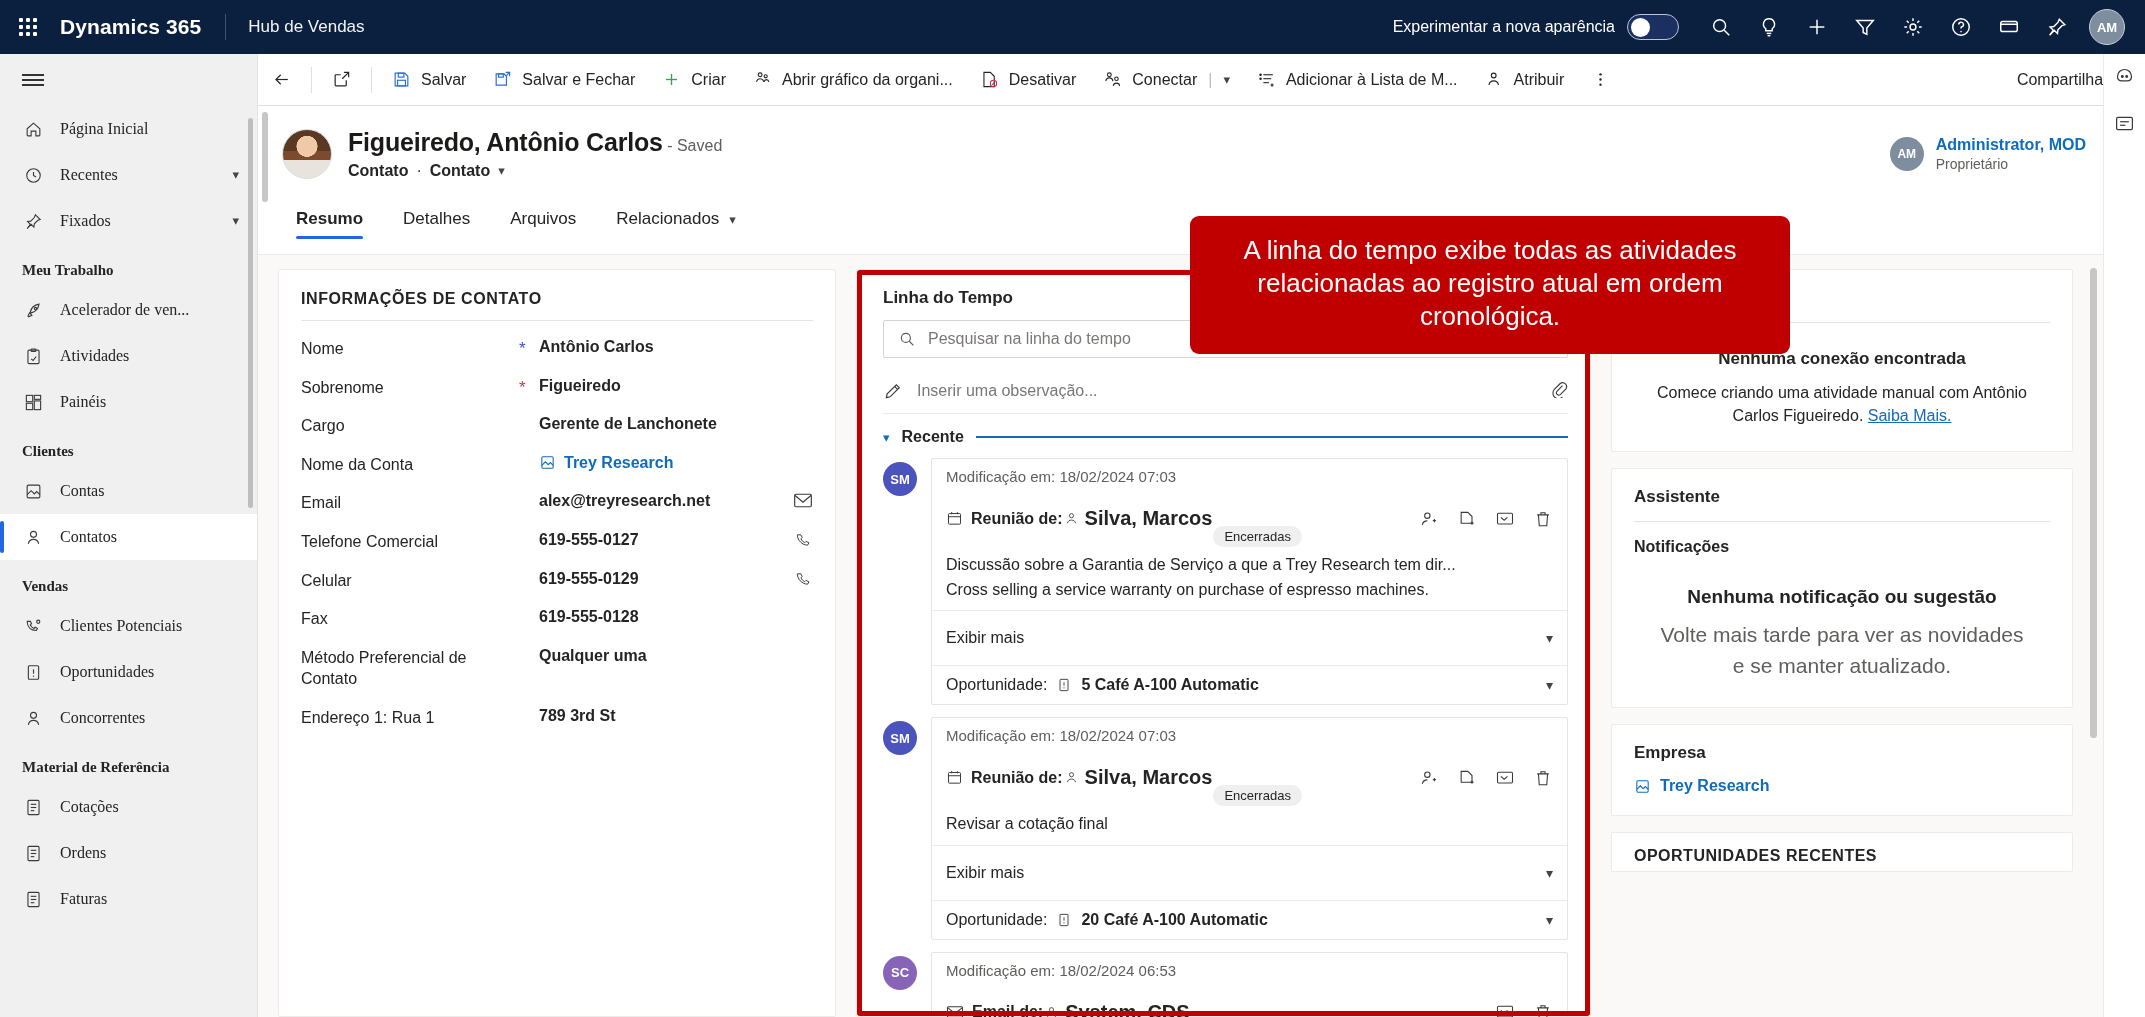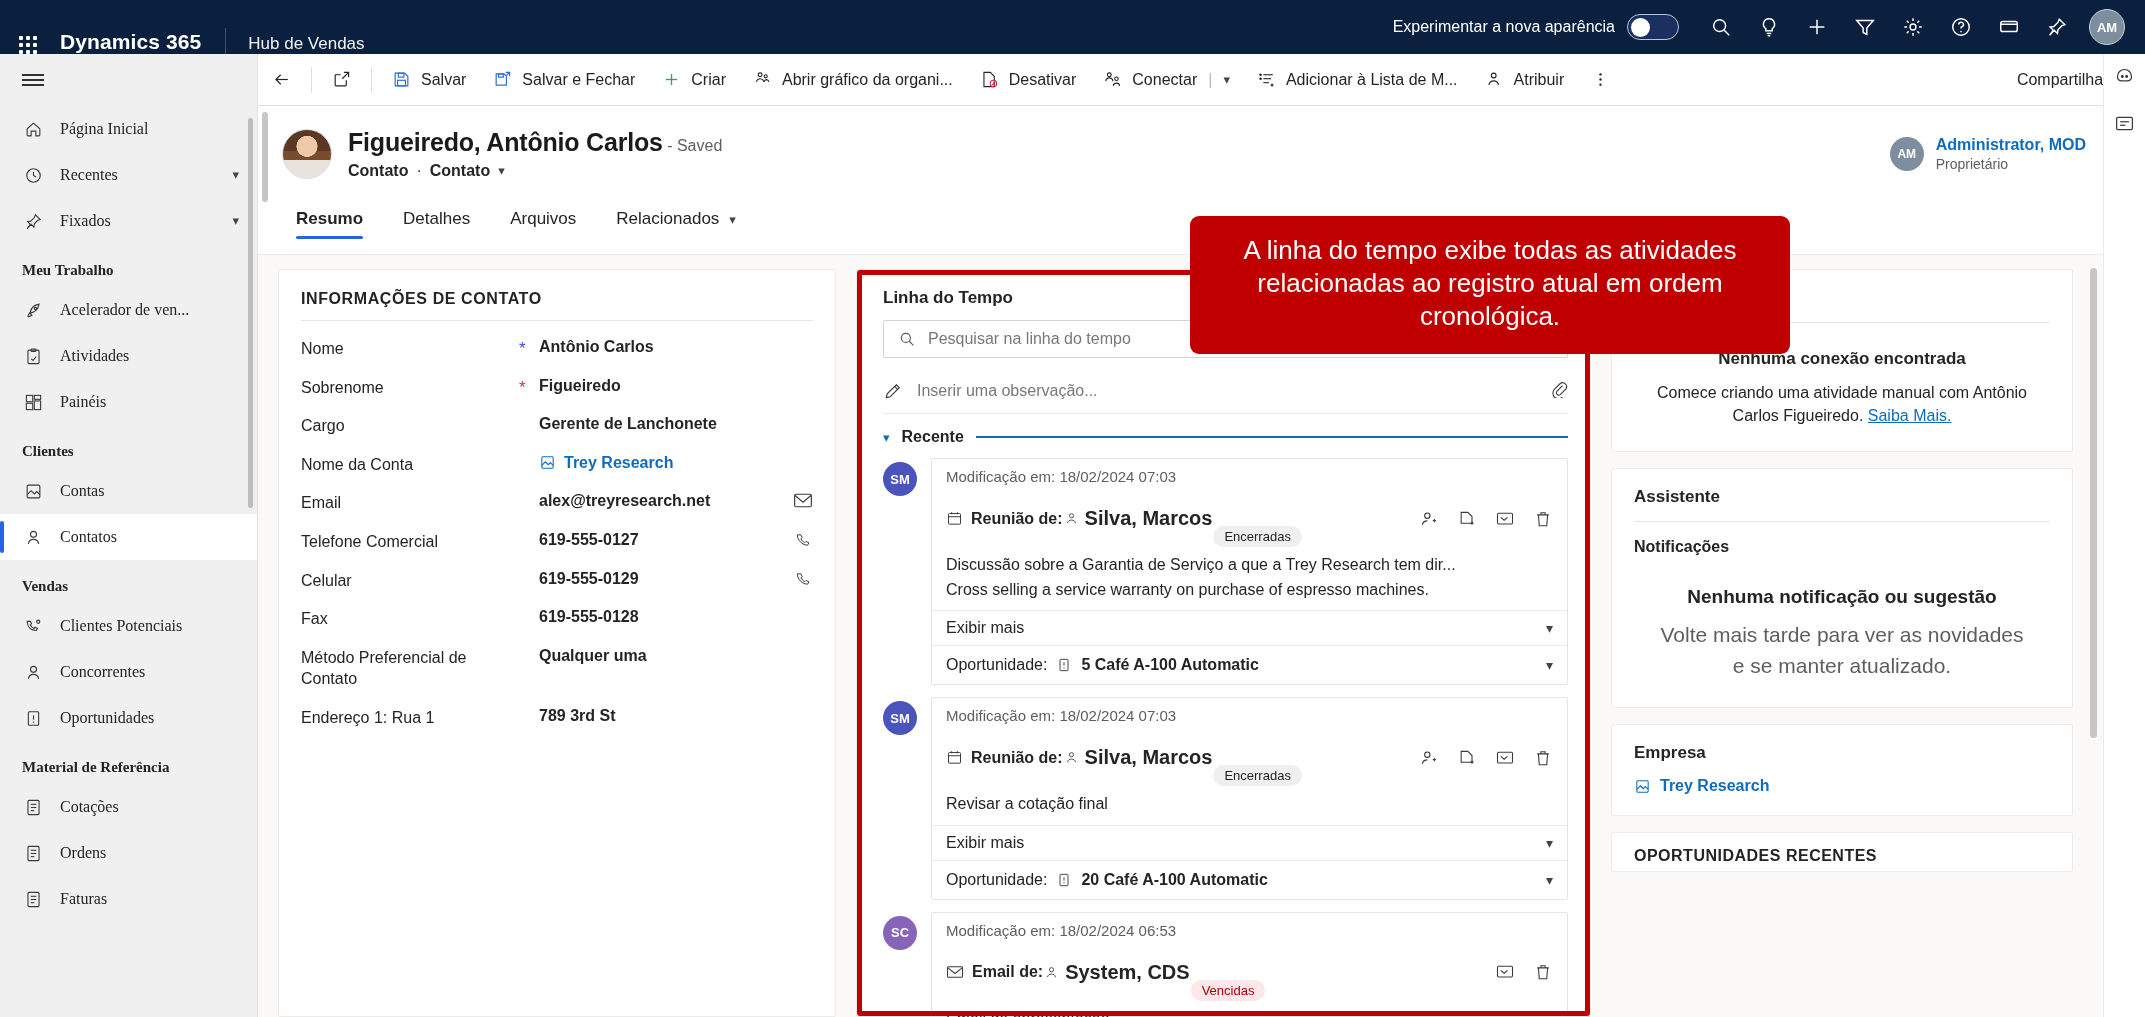--- a/index.html
+++ b/index.html
@@ -6,21 +6,21 @@
   html, body {
     width: 2145px; height: 1017px;
     font-family: "Liberation Sans", "DejaVu Sans", sans-serif;
     background: #ffffff; overflow: hidden;
   }
   body { position: relative; }
 
   
   .suitebar {
     position: absolute; top: 0; left: 0; width: 2145px; height: 54px;
-    background: #0b1f3f; display: flex; align-items: flex-end;
+    background: #0b1f3f; display: flex; align-items: center;
     color: #ffffff;
   }
   .waffle { width: 56px; display:flex; align-items:center; justify-content:center; cursor:pointer; }
   .waffle-grid { display:grid; grid-template-columns: repeat(3, 4px); grid-gap:3px; }
   .waffle-grid i { width:4px; height:4px; background:#fff; border-radius:1px; display:block; }
   .brand { font-size: 21px; font-weight: 700; letter-spacing: .1px; padding-left: 4px; }
   .suite-sep { width:1px; height:26px; background:#44506b; margin: 0 22px 0 24px; }
   .app-name { font-size: 17px; font-weight: 400; color:#f3f3f3; }
   .suite-right { margin-left:auto; display:flex; align-items:center; height:54px; padding-right: 8px; }
   .newlook { display:flex; align-items:center; gap:12px; margin-right: 18px; font-size: 16px; }
@@ -166,21 +166,21 @@
   .tl-person { font-size:20px; font-weight:700; color:#242424; display:flex; align-items:center; gap:6px; }
   .badge {
     font-size:13px; color:#242424; background:#efefef; border-radius:11px; padding: 3px 11px; white-space:nowrap;margin-top:36px;
   }
   .badge.due { background:#fde7e9; color:#a80000; }
   .tl-icons { margin-left:auto; display:flex; align-items:center; gap:18px; }
   .tl-icons svg { width:20px; height:20px; fill:none; stroke:#3b3a39; stroke-width:1.3; cursor:pointer; }
   .tl-desc { font-size:16px; color:#242424; padding: 6px 14px 0 14px; line-height:1.45; }
   .tl-more {
     display:flex; align-items:center; border-top:1px solid #edebe9; margin-top:9px;
-    padding: 8px 14px; font-size:16px; color:#242424; cursor:pointer;
+    padding: 18px 14px; font-size:16px; color:#242424; cursor:pointer;
   }
   .tl-more .c { margin-left:auto; font-size:14px; color:#444; }
   .tl-opp {
     display:flex; align-items:center; gap:9px; border-top:1px solid #edebe9;
     padding: 10px 14px; font-size:16px; color:#242424;
   }
   .tl-opp b { font-weight:700; }
 
   
   .col-right { width: 462px; flex:none; display:flex; flex-direction:column; gap:16px; }
@@ -392,35 +392,35 @@
       <svg viewBox="0 0 24 24">
           <path d="M4 5.5c0 7 4.5 11.5 11.5 11.5l1.5-2.5-3-1.5-1.5 1.5c-2-1-3.5-2.5-4.5-4.5l1.5-1.5L8 5.5z"></path>
           <circle cx="18" cy="6" r="2"></circle>
         </svg>
     </span>
     <span class="nav-label">Clientes Potenciais</span>
   </div>
   <div class="nav-item">
     <span class="nav-ico">
       <svg viewBox="0 0 24 24">
-          <circle cx="12" cy="8" r="3.8"></circle>
-          <path d="M5.5 20c.6-3.6 3.3-5.6 6.5-5.6s5.9 2 6.5 5.6"></path>
-        </svg>
-    </span>
-    <span class="nav-label">Concorrentes</span>
-  </div>
-  <div class="nav-item">
-    <span class="nav-ico">
-      <svg viewBox="0 0 24 24">
           <rect x="5.5" y="3.5" width="13" height="17" rx="1.2"></rect>
           <line x1="12" y1="8" x2="12" y2="13.5"></line>
           <circle cx="12" cy="16.6" r=".9" fill="#3b3a39" stroke="none"></circle>
         </svg>
     </span>
     <span class="nav-label">Oportunidades</span>
+  </div>
+  <div class="nav-item">
+    <span class="nav-ico">
+      <svg viewBox="0 0 24 24">
+          <circle cx="12" cy="8" r="3.8"></circle>
+          <path d="M5.5 20c.6-3.6 3.3-5.6 6.5-5.6s5.9 2 6.5 5.6"></path>
+        </svg>
+    </span>
+    <span class="nav-label">Concorrentes</span>
   </div>
 
   <div class="nav-group">Material de Referência</div>
   <div class="nav-item">
     <span class="nav-ico">
       <svg viewBox="0 0 24 24">
           <rect x="5" y="3" width="14" height="18" rx="1.3"></rect>
           <line x1="8.5" y1="8" x2="15.5" y2="8"></line>
           <line x1="8.5" y1="12" x2="15.5" y2="12"></line>
           <line x1="8.5" y1="16" x2="13" y2="16"></line>

